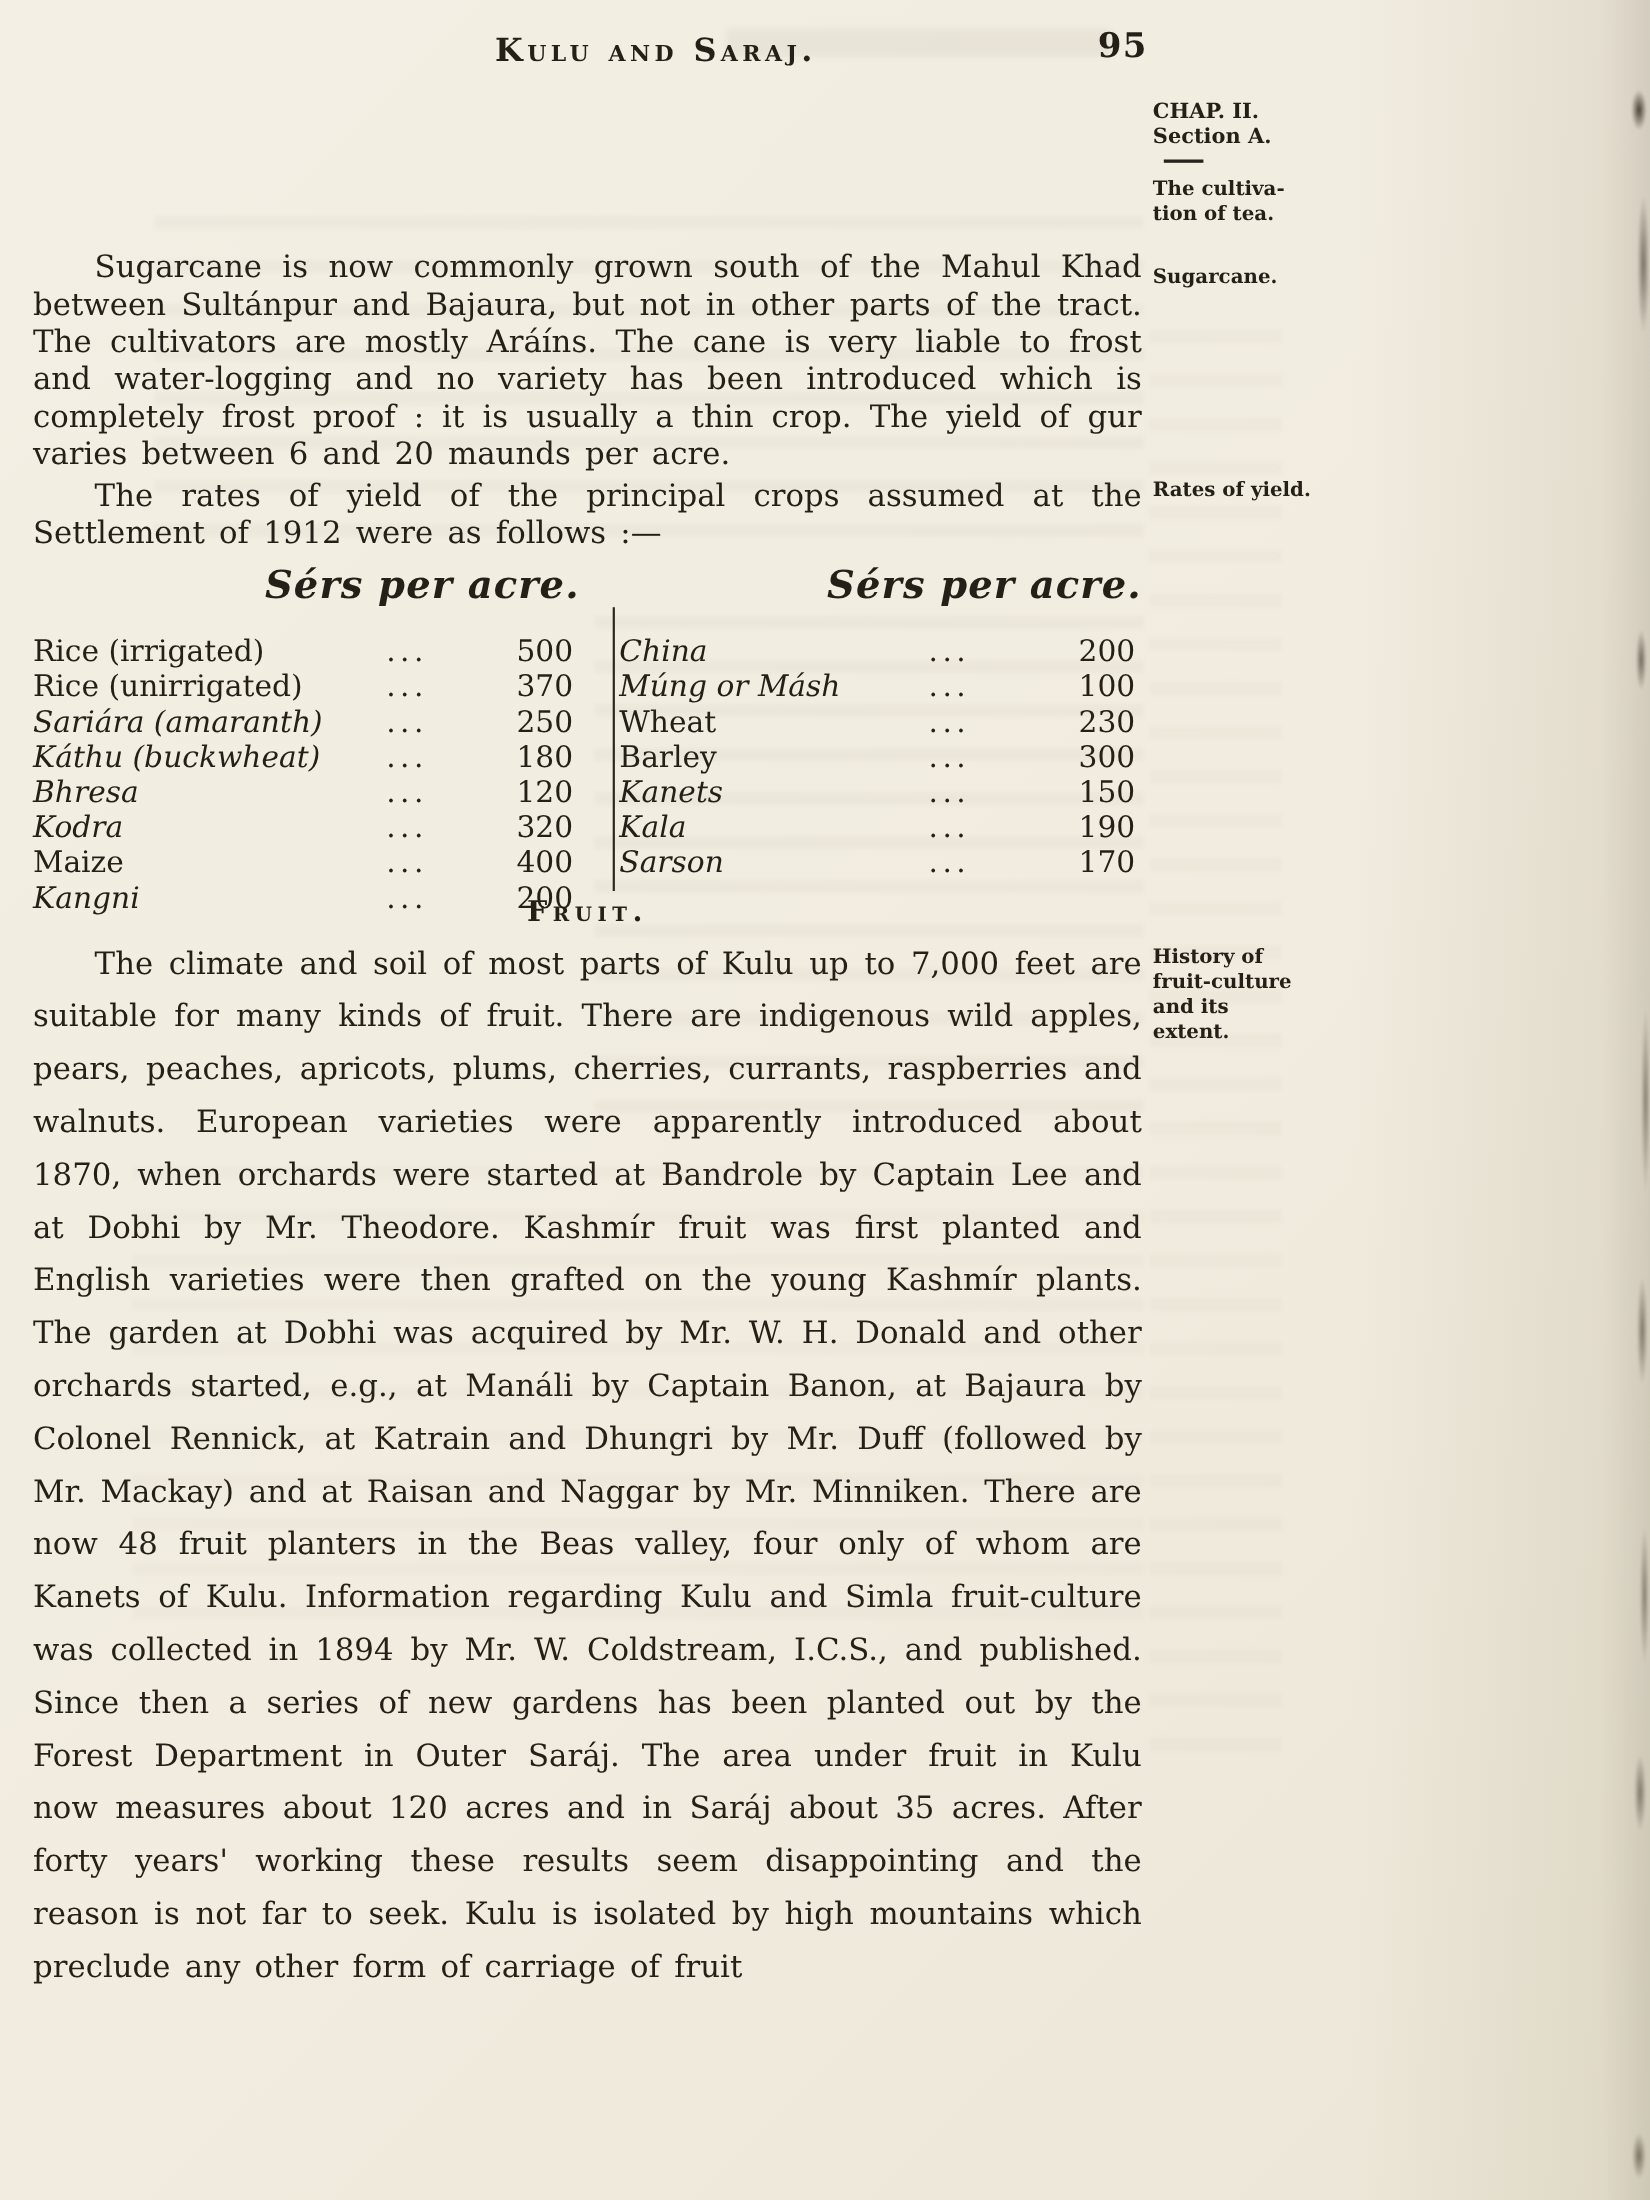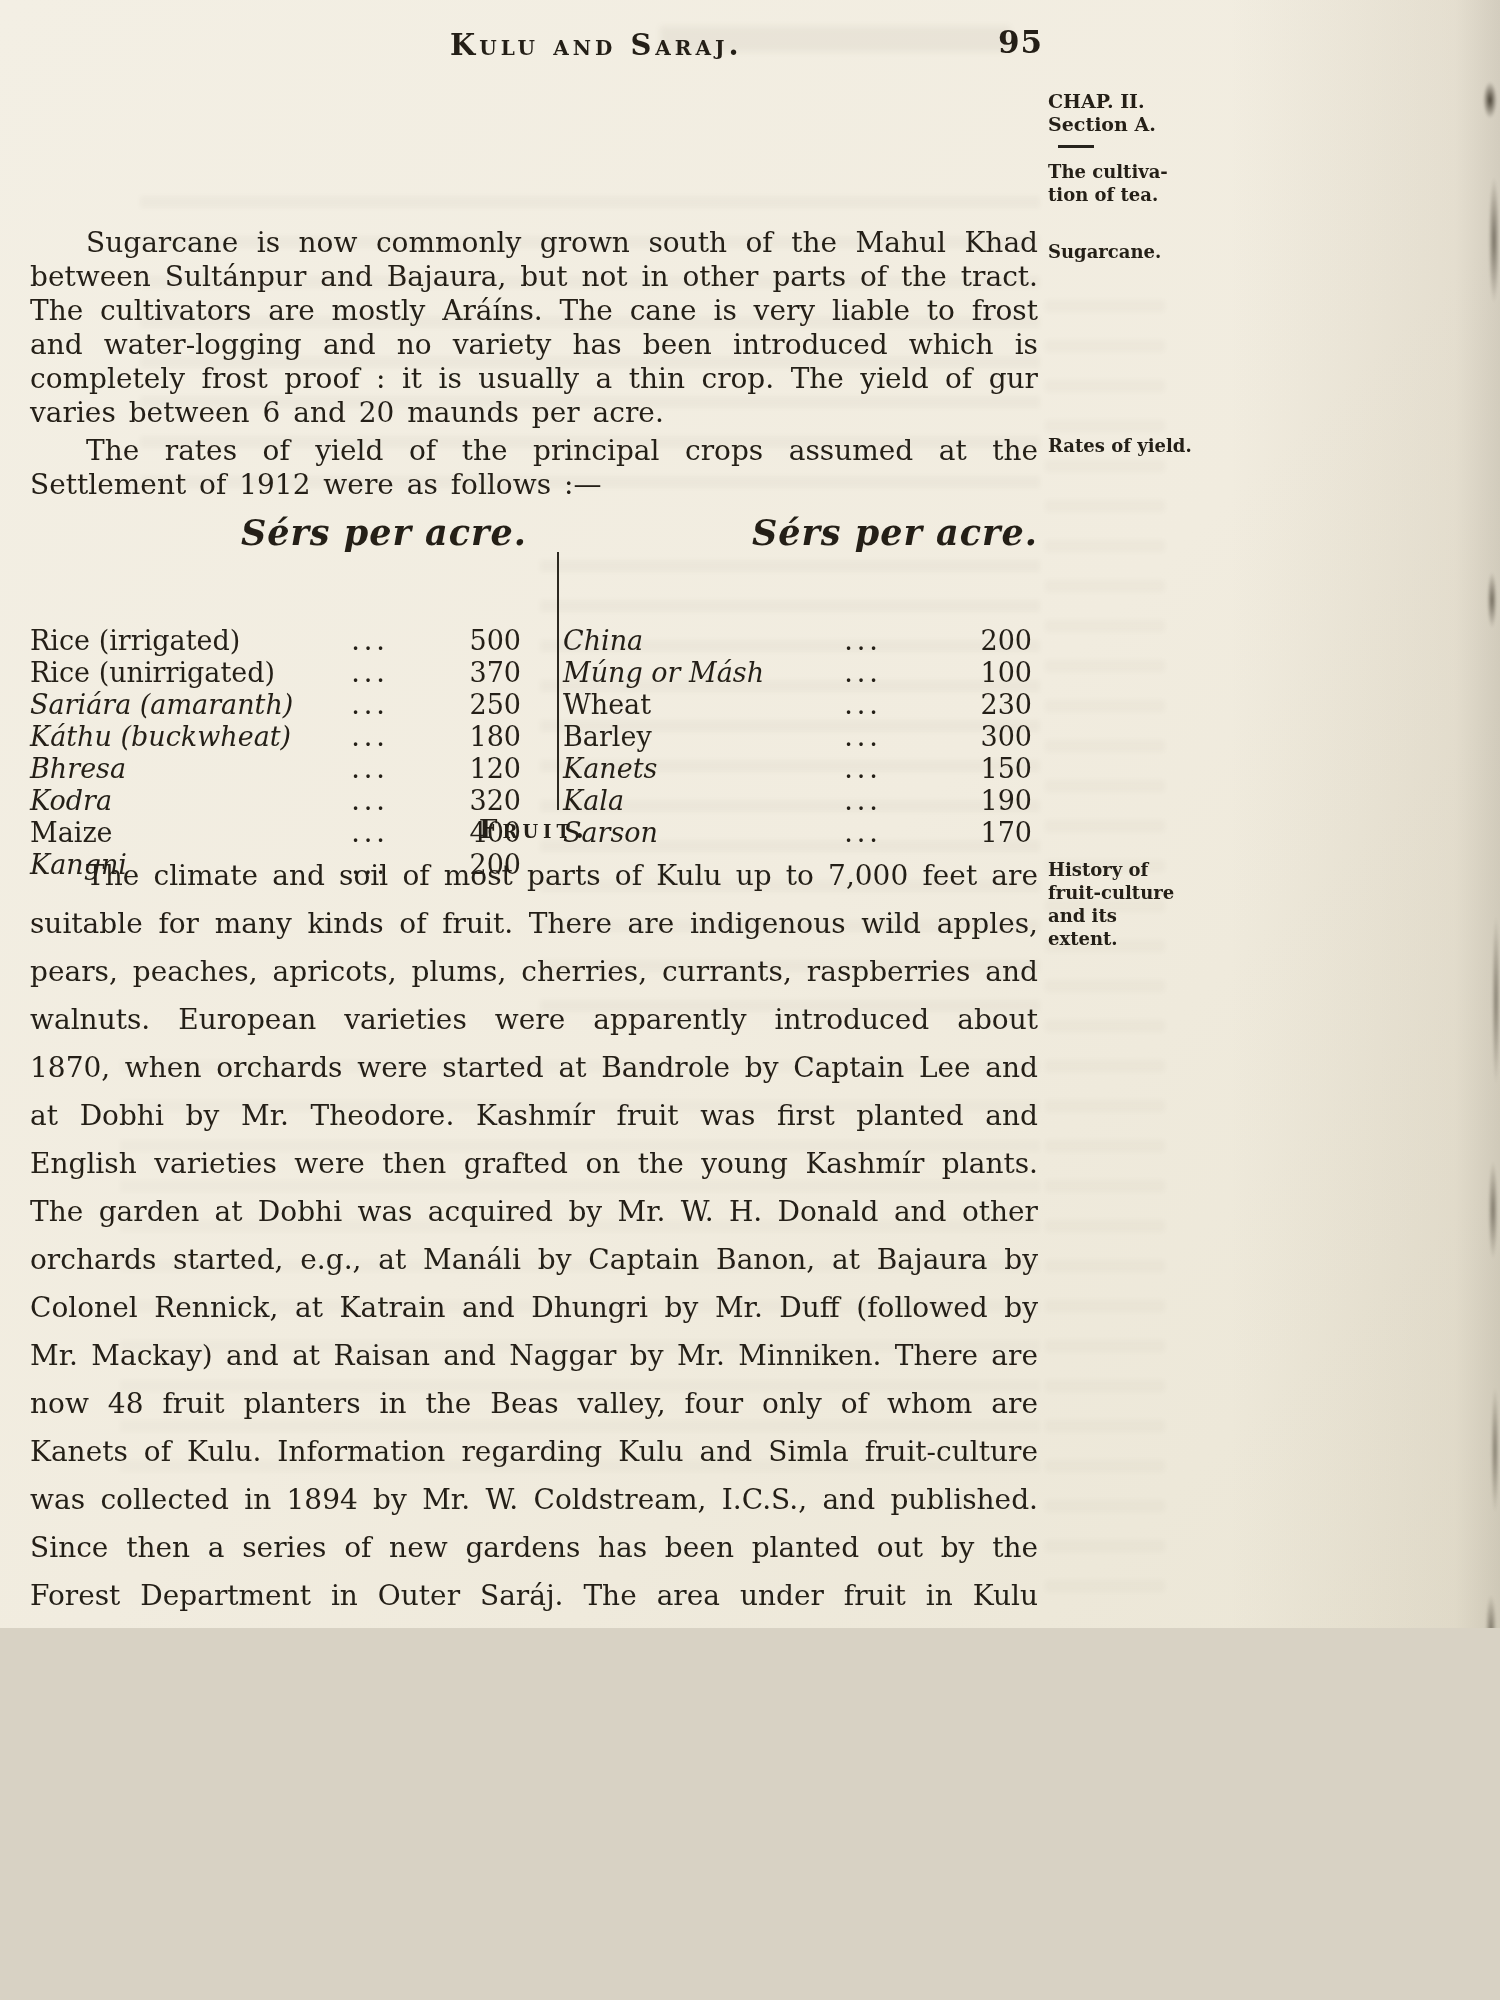--- a/index.html
+++ b/index.html
@@ -1,18 +1,18 @@
 <!DOCTYPE html>
 <html><head>
 <meta charset="utf-8">
 <style>
   html,body { margin:0; padding:0; background:#d8d2c4; }
   .page {
     position:relative;
-    width:1500px; height:1628px;
+    width:1500px; height:2000px;
     margin:0 auto;
     overflow:hidden;
     background:
       linear-gradient(to right, rgba(255,255,255,0) 82%, rgba(170,158,134,.18) 97%, rgba(120,110,90,.25) 100%),
       linear-gradient(135deg, #f3efe4 0%, #f1ecdf 55%, #ebe6d6 100%);
     color:#241f17;
     font-family:"DejaVu Serif","Liberation Serif",serif;
   }
 
   
@@ -47,21 +47,21 @@
   .yt-left  { width:497px; padding-right:16px; }
   .yt-right { flex:1; padding-left:20px; }
   .yt-header {
     text-align:right; font-style:italic; font-weight:700;
     font-size:35px; margin-bottom:24px; letter-spacing:1px;
   }
   .yt-row  { display:flex; align-items:baseline; height:32px; }
   .yt-name { width:300px; white-space:nowrap; }
   .yt-right .yt-name { width:260px; }
   .yt-dots { width:80px; text-align:center; letter-spacing:4px; }
-  .yt-val  { flex:1; text-align:right; padding-right:6px;margin-top:48px; }
+  .yt-val  { flex:1; text-align:right; padding-right:6px; }
   .it { font-style:italic; }
   .yt-divider {
     position:absolute; left:557px; top:552px;
     width:2px; height:258px; background:#2c2820;
   }
 
   
   .fruit-heading {
     position:absolute; top:814px; left:30px; width:1008px;
     text-align:center; font-size:26px; font-weight:700;

